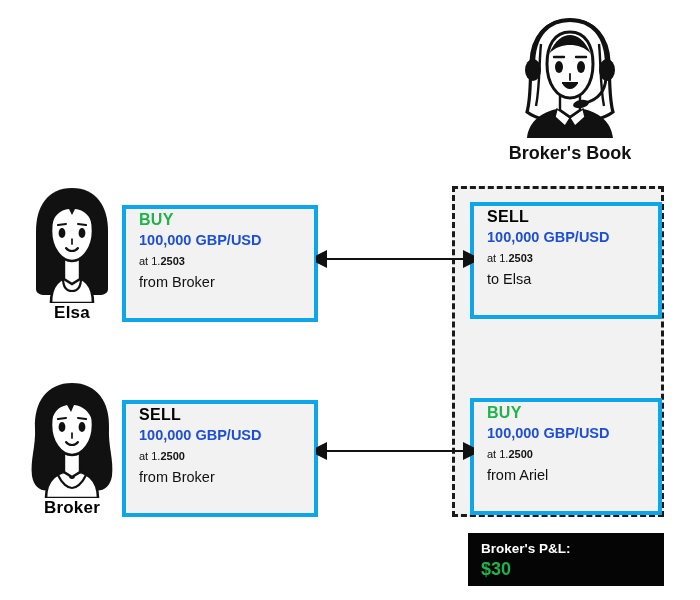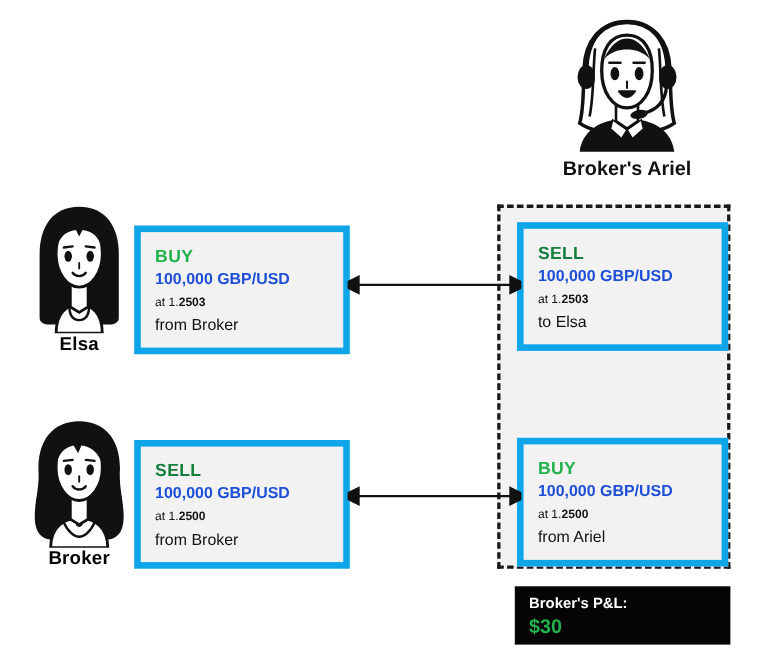--- a/index.html
+++ b/index.html
@@ -56,32 +56,32 @@
     height: 331px;
     background: #f2f2f2;
     border: 3px dashed #1a1a1a;
     box-sizing: border-box;
   }
 
   
   .order-box {
     position: absolute;
     background: #f2f2f2;
-    border: 6px solid #0ea5e9;
+    border: 4px solid #0ea5e9;
     box-sizing: border-box;
-    padding: 12px 0 0 13px;
+    padding: 0 0 0 13px;
   }
   .order-action {
     font-size: 16px;
     font-weight: bold;
     line-height: 21px;
     letter-spacing: 0.3px;
   }
   .order-action.buy  { color: #21b24b; }
-  .order-action.sell { color: #15803d; }
+  .order-action.sell { color: #000000; }
   .order-amount {
     font-size: 14.5px;
     font-weight: bold;
     color: #1d4ed8;
     line-height: 21px;
   }
   .order-rate {
     font-size: 11px;
     color: #111111;
     line-height: 21px;
@@ -165,21 +165,21 @@
       <path d="M28 52 C28 20 44 6 65 6 C86 6 102 20 102 52" fill="none" stroke="#111111" stroke-width="4"></path>
 
       <ellipse cx="28" cy="56" rx="8" ry="11" fill="#111111"></ellipse>
       <ellipse cx="102" cy="56" rx="8" ry="11" fill="#111111"></ellipse>
 
       <path d="M101 64 C100 78 92 86 80 89" fill="none" stroke="#111111" stroke-width="3"></path>
       <ellipse cx="76" cy="90" rx="8" ry="4" fill="#111111" transform="rotate(-10 76 90)"></ellipse>
     </svg>
   </div>
 
-  <div id="broker-title">Broker's Ariel</div>
+  <div id="broker-title">Broker's Book</div>
 
   <div class="avatar" style="left:18px; top:185px;">
     <svg width="108" height="118" viewBox="0 0 108 118" xmlns="http://www.w3.org/2000/svg">
 
       <path d="M54 3 C30 3 18 21 18 46 L18 104 C18 108 22 110 27 110 L81 110 C86 110 90 108 90 104 L90 46 C90 21 78 3 54 3 Z" fill="#111111"></path>
 
       <path d="M33 118 C33 100 42 92 54 92 C66 92 75 100 75 118 Z" fill="#ffffff" stroke="#111111" stroke-width="2.6"></path>
       <path d="M45 93 C45 101 48 106 54 106 C60 106 63 101 63 93" fill="none" stroke="#111111" stroke-width="2.2"></path>
 
       <path d="M46 72 L46 94 L54 99 L62 94 L62 72 Z" fill="#ffffff" stroke="#111111" stroke-width="2.4"></path>

